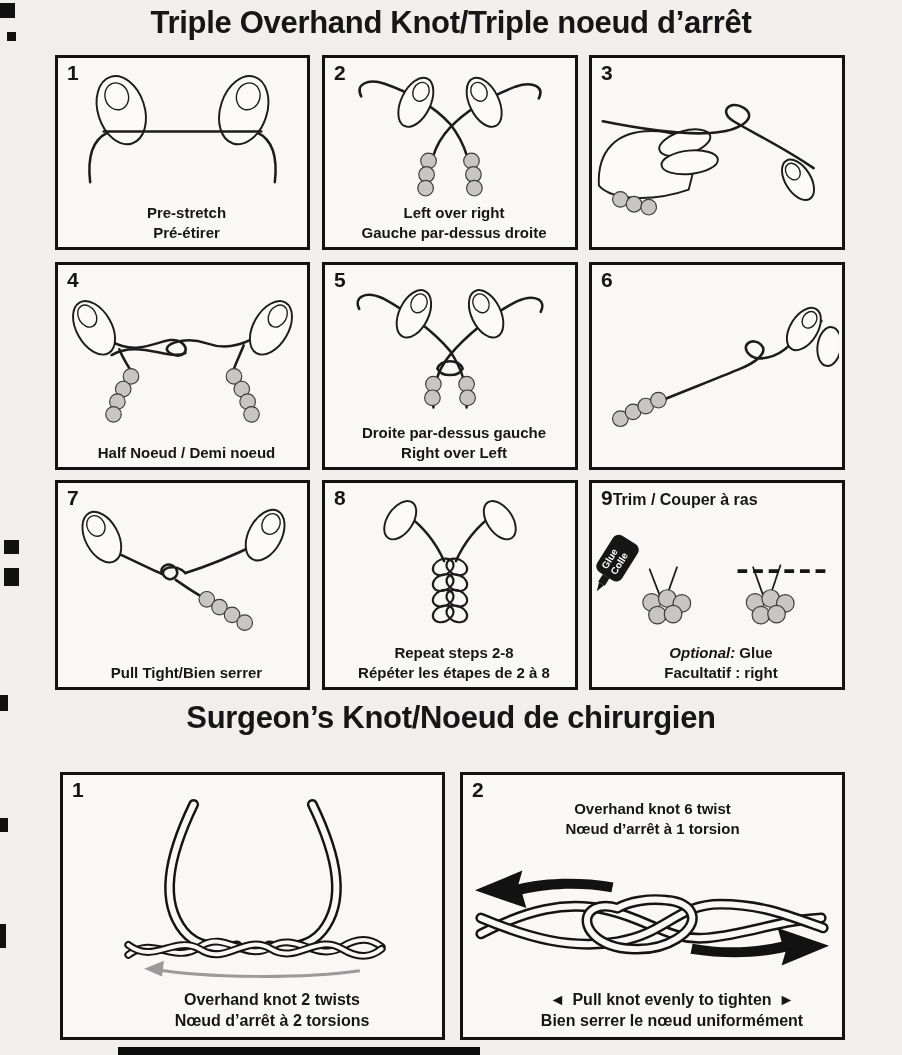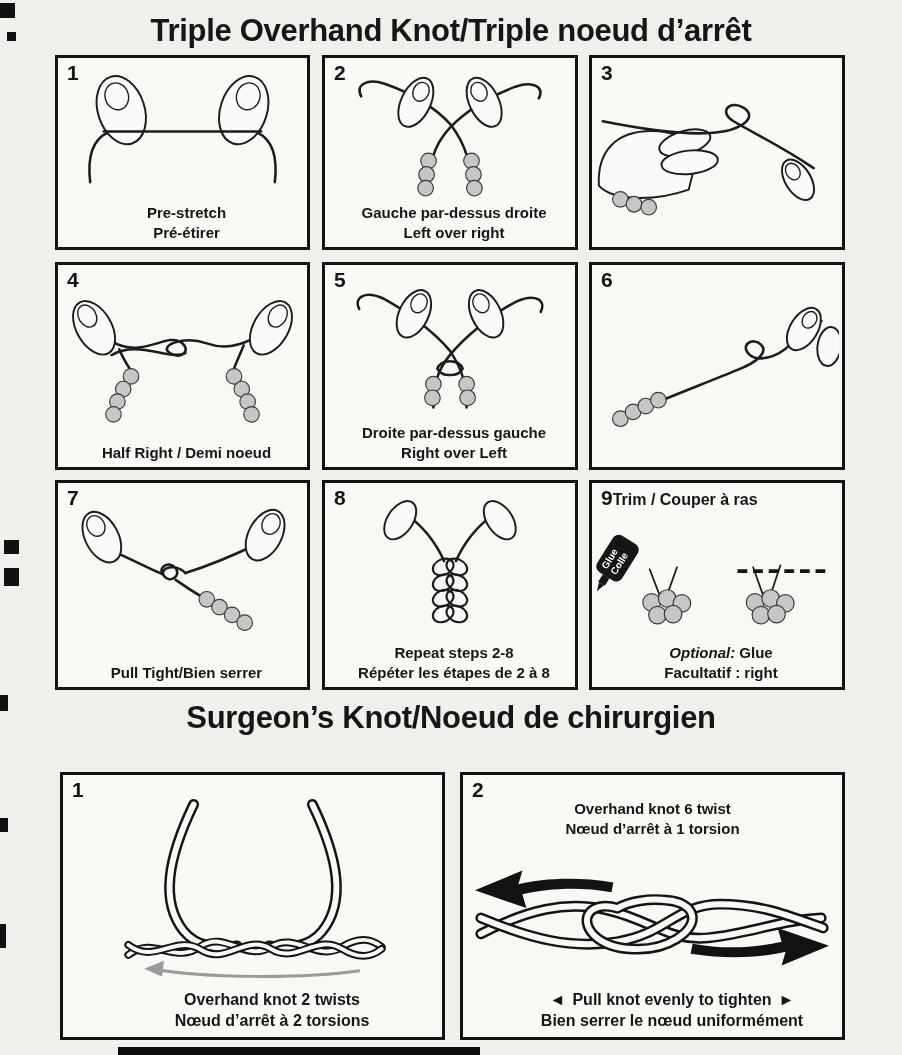--- a/index.html
+++ b/index.html
@@ -6,21 +6,21 @@
   html,body { background:#cfcdca; }
   .sheet {
     position:relative; width:902px; height:1055px;
     background:#f1efec; overflow:hidden;
     font-family:"Liberation Sans", sans-serif; color:#161616;
   }
   .title {
     position:absolute; left:0; width:100%; text-align:center;
     font-weight:bold; font-size:31px; letter-spacing:-0.3px;
   }
-  .t1 { top:13px; }
+  .t1 { top:5px; }
   .t2 { top:700px; }
   .panel {
     position:absolute; background:#f9f8f5; border:3px solid #121212;
   }
   .num {
     position:absolute; top:3px; left:9px; z-index:2;
     font-size:21px; font-weight:bold;
   }
   .art {
     position:absolute; left:3px; top:8px;
@@ -124,22 +124,22 @@
       <g>
         <circle class="bead" cx="103" cy="92" r="8"></circle>
           <circle class="bead" cx="101" cy="106" r="8"></circle>
           <circle class="bead" cx="100" cy="120" r="8"></circle>
         <circle class="bead" cx="147" cy="92" r="8"></circle>
           <circle class="bead" cx="149" cy="106" r="8"></circle>
           <circle class="bead" cx="150" cy="120" r="8"></circle>
       </g>
     </svg>
     <div class="cap">
+      <div>Left over right</div>
       <div>Gauche par-dessus droite</div>
-      <div>Left over right</div>
     </div>
   </section>
 
   <section class="panel" style="left:589px;top:55px;width:256px;height:195px">
     <div class="num">3</div>
     <svg class="art cap0" viewBox="0 0 250 130">
       <g>
         <path class="thumb" d="M4,98 C2,62 22,42 58,42 C80,42 96,50 106,62 L96,102 C62,114 18,114 4,98 Z"></path>
         <ellipse class="thumb" cx="92" cy="54" rx="27" ry="12" transform="rotate(-16 92 54)"></ellipse>
         <ellipse class="thumb" cx="97" cy="74" rx="29" ry="12" transform="rotate(-6 97 74)"></ellipse>
@@ -179,21 +179,21 @@
           <circle class="bead" cx="64" cy="99" r="8"></circle>
           <circle class="bead" cx="58" cy="112" r="8"></circle>
           <circle class="bead" cx="54" cy="125" r="8"></circle>
         <circle class="bead" cx="178" cy="86" r="8"></circle>
           <circle class="bead" cx="186" cy="99" r="8"></circle>
           <circle class="bead" cx="192" cy="112" r="8"></circle>
           <circle class="bead" cx="196" cy="125" r="8"></circle>
       </g>
     </svg>
     <div class="cap">
-      <div>Half Right / Demi noeud</div>
+      <div>Half Noeud / Demi noeud</div>
     </div>
   </section>
 
   <section class="panel" style="left:322px;top:262px;width:256px;height:208px">
     <div class="num">5</div>
     <svg class="art" viewBox="0 0 250 130">
       <g>
         <path class="cord" d="M108,126 C108,102 112,88 125,72 C140,54 168,30 194,17 C212,9 224,16 218,28"></path>
         <path class="cord" d="M142,126 C142,102 138,88 125,68 C110,50 82,28 56,14 C38,6 26,13 32,25"></path>
         <path class="cord" d="M112,86 C116,76 134,76 138,86 C134,95 116,95 112,86"></path>

